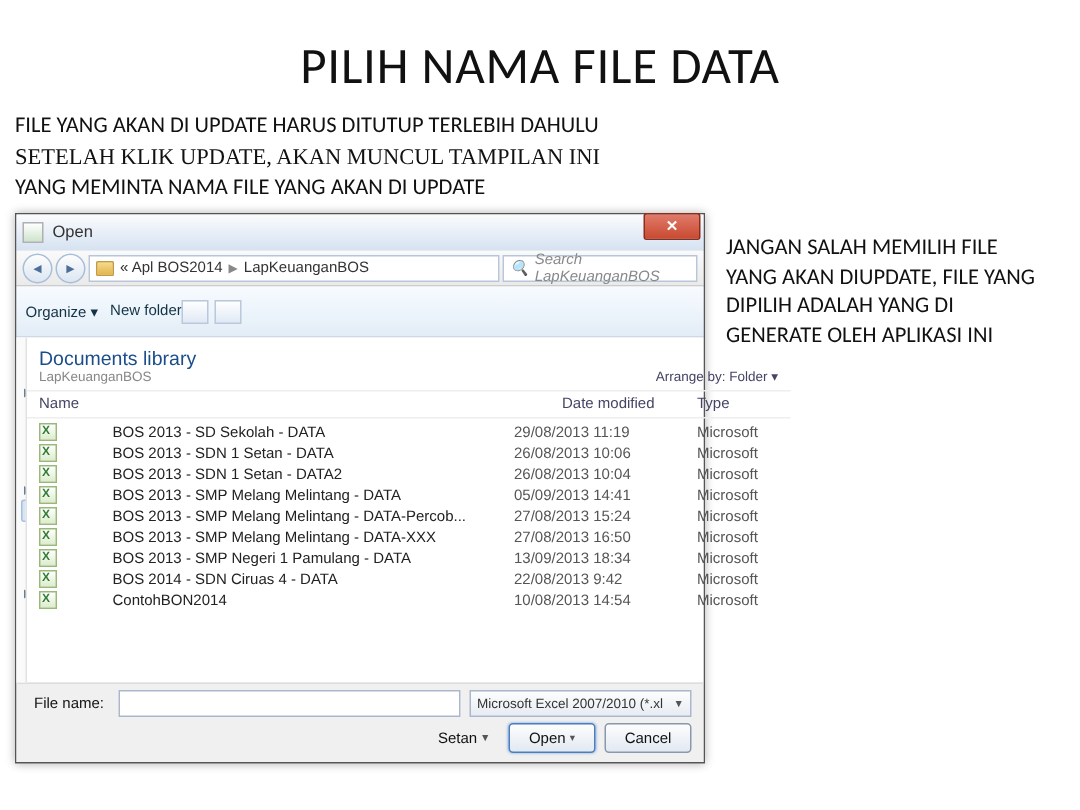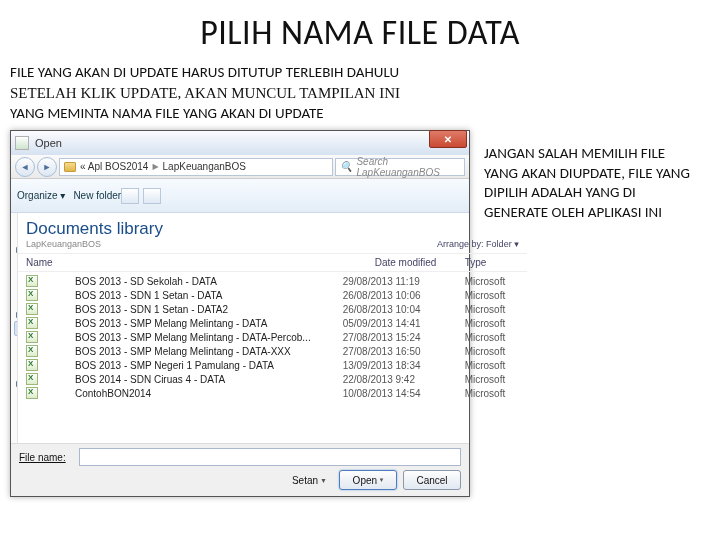--- a/index.html
+++ b/index.html
@@ -1,17 +1,17 @@
 <!DOCTYPE html>
 <html><head>
 <meta charset="utf-8">
 <style>
   * { box-sizing: border-box; margin: 0; padding: 0; }
   body { width: 720px; height: 540px; background: #fff; font-family: "Segoe UI", Tahoma, sans-serif; color: #111; overflow: hidden; }
-  .slide { padding: 8px 10px; }
+  .slide { padding: 20px 10px; }
   .title { font-family: Calibri, sans-serif; font-size: 34px; font-weight: 400; text-align: center; margin: 4px 0 10px 0; letter-spacing: 0.5px; }
   .sub1 { font-family: Calibri, sans-serif; font-size: 15px; margin-bottom: 4px; }
   .sub2 { font-family: Liberation Serif, serif; font-size: 15px; margin-bottom: 2px; }
   .sub3 { font-family: Calibri, sans-serif; font-size: 15px; margin-bottom: 8px; }
   .row { display: flex; gap: 14px; align-items: flex-start; }
   .sidenote { font-family: Calibri, sans-serif; font-size: 15px; line-height: 1.3; width: 210px; padding-top: 14px; }
 
   .dialog { width: 460px; border: 1px solid #555; box-shadow: 0 0 6px rgba(0,0,0,0.3); background: #f0f0f0; font-size: 10px; }
   .titlebar { display: flex; align-items: center; height: 24px; background: linear-gradient(#fbfcfd,#e4ecf7 60%,#d6e2f1); padding: 0 4px; position: relative; }
   .titlebar .ico { width: 14px; height: 14px; border: 1px solid #b0b0b0; background: linear-gradient(#fff,#cde4cc); margin-right: 6px; }
@@ -37,39 +37,39 @@
   .navitem { display: flex; align-items: center; gap: 4px; padding: 1px 0 1px 12px; }
   .navitem.sel { background: #d7e4f2; border: 1px solid #a5c0de; border-radius: 2px; }
   .nico { width: 12px; height: 10px; background: linear-gradient(#f6da8c,#e2b64e); border: 1px solid #c69b3b; border-radius: 1px; }
   .nico.lib { background: linear-gradient(#d0e3f6,#a6c7e8); border-color:#7ea7cf; }
   .nico.doc { background: linear-gradient(#fff,#d8e6bd); border-color:#a2c06b; }
   .nico.app { border:1px solid #888; background:#fff; position:relative; }
   .nico.app:before { content:"X"; position:absolute; left:1px; top:-1px; color:#2a7c3b; font-size:8px; font-weight:bold; }
 
   .main { flex: 1; display: flex; flex-direction: column; }
   .libhead { padding: 6px 8px 4px 8px; border-bottom: 1px solid #eee; display:flex; justify-content:space-between; align-items:flex-end;}
-  .libhead .lt { font-size: 17px; color: #1a4e8a; }
+  .libhead .lt { font-size: 13px; color: #1a4e8a; }
   .libhead .ls { font-size: 9px; color: #888; }
   .libhead .arr { font-size: 9px; color: #446; }
   .cols { display: flex; font-size: 10px; color: #446; padding: 3px 8px; border-bottom: 1px solid #eee; }
   .cols .c1 { flex: 1; }
   .cols .c2 { width: 90px; }
   .cols .c3 { width: 54px; }
 
   .files { flex: 1; overflow: auto; padding: 2px 0; }
   .frow { display: flex; align-items: center; padding: 1px 8px; font-size: 10px; color: #222; gap: 32px; }
   .fico { width: 12px; height: 12px; border: 1px solid #9ab87a; background: linear-gradient(#fff,#dceccb); margin-right: 5px; position: relative; }
   .fico:before { content:"X"; position:absolute; top:-1px; left:1px; font-size:8px; color:#2f7b36; font-weight:bold; }
   .frow .c1 { flex: 1; white-space: nowrap; overflow: hidden; text-overflow: ellipsis; }
   .frow .c2 { width: 90px; color: #555; }
   .frow .c3 { width: 54px; color: #555; }
 
   .bottom { background: #f0f0f0; padding: 4px 8px 6px 8px; border-top: 1px solid #ddd; }
   .fnrow { display: flex; align-items: center; gap: 6px; margin-bottom: 4px; }
-  .fnlabel { width: 54px; text-align: left; font-size: 10px; text-decoration: underline; }
+  .fnlabel { width: 54px; text-align: center; font-size: 10px; }
   .fninput { flex: 1; height: 18px; border: 1px solid #a9b8cc; background: #fff; }
   .fnselect { width: 148px; height: 18px; border: 1px solid #a9b8cc; background: linear-gradient(#fdfdfd,#e7ecf3); font-size: 9px; display: flex; align-items: center; justify-content: space-between; padding: 0 4px; color: #333;}
   .btnrow { display: flex; justify-content: flex-end; align-items: center; gap: 6px; }
   .toolslbl { font-size: 10px; margin-right: 6px; display:flex; align-items:center; gap:2px;}
   .btn { min-width: 58px; height: 20px; border: 1px solid #8a98ab; border-radius: 3px; background: linear-gradient(#fdfdfd,#e2e9f2); font-size: 10px; display: flex; align-items: center; justify-content: center; }
   .btn.def { border-color: #4d7cbf; box-shadow: 0 0 2px #6fa3db; }
   .downarr { font-size: 7px; color: #555; }
 </style>
 </head>
 <body>
@@ -232,20 +232,24 @@
                 <span class="c3">Microsoft</span>
               </div>
             </div>
         </div>
       </div>
 
       <div class="bottom">
         <div class="fnrow">
           <span class="fnlabel">File name:</span>
           <div class="fninput"></div>
+          <div class="fnselect">
+            <span>Microsoft Excel 2007/2010 (*.xl</span>
+            <span class="downarr">▼</span>
+          </div>
         </div>
         <div class="btnrow">
           <span class="toolslbl">
               <span>Setan</span>
               <span class="downarr">▼</span>
             </span>
           <div class="btn def"><span>Open</span>&nbsp;<span class="downarr">▾</span></div>
           <div class="btn">Cancel</div>
         </div>
       </div>

